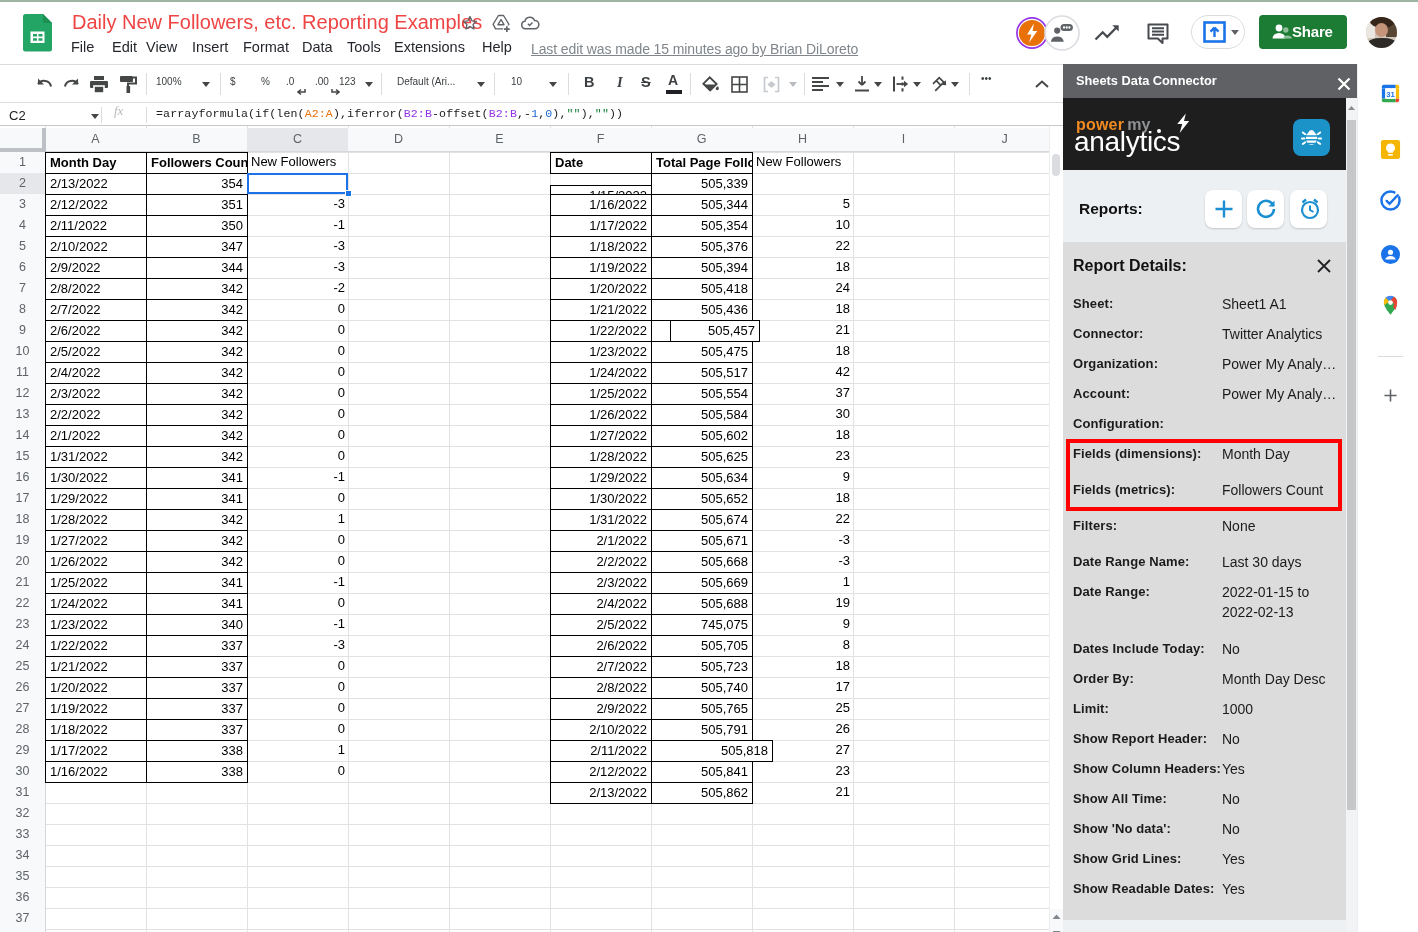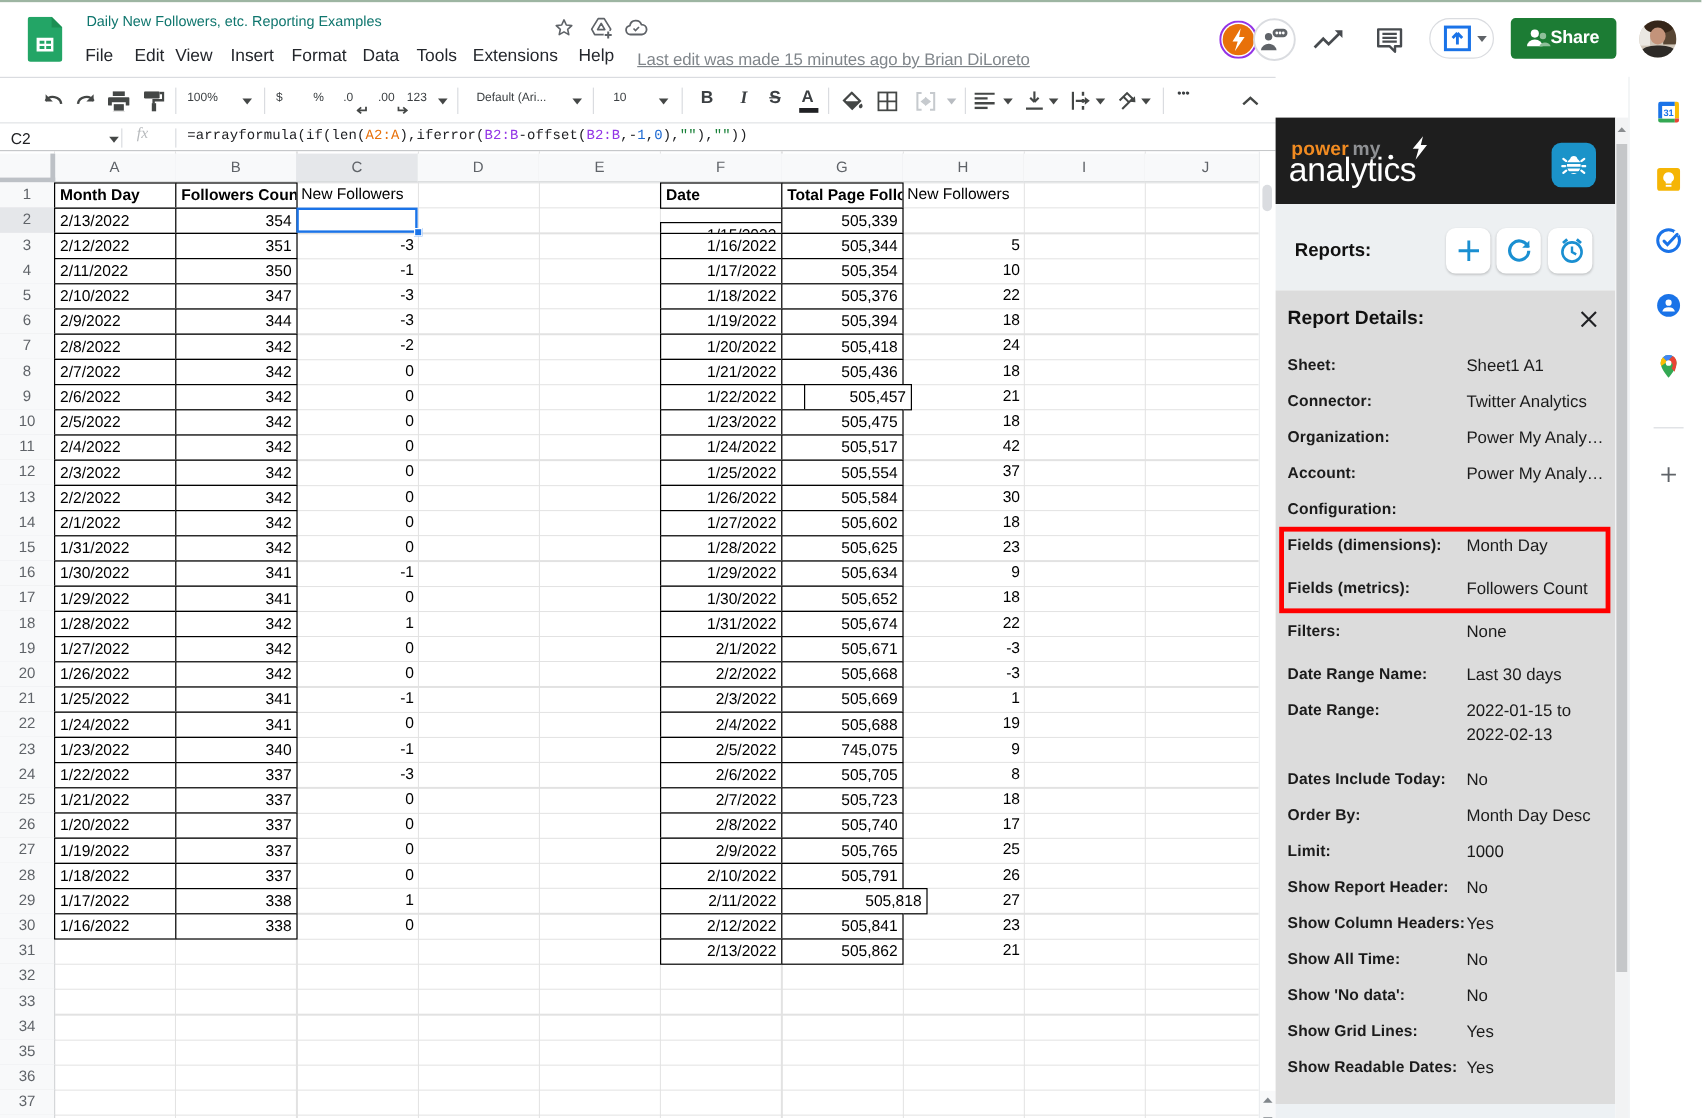--- a/index.html
+++ b/index.html
@@ -3,21 +3,21 @@
 <style>
 *{margin:0;padding:0;box-sizing:border-box}
 html,body{width:1418px;height:932px;overflow:hidden;background:#fff;
 font-family:"Liberation Sans",sans-serif;-webkit-font-smoothing:antialiased}
 .abs{position:absolute}
 #page{position:relative;width:1418px;height:932px}
 
 #topstrip{left:0;top:0;width:1418px;height:2px;background:#9db5a2}
 #topbar{left:0;top:2px;width:1418px;height:62px;background:#fff}
 #sheetlogo{left:23px;top:14px}
-#doctitle{left:72px;top:11px;font-size:12px;color:#0f766e;white-space:nowrap}
+#doctitle{left:72px;top:11px;font-size:20px;color:#ef4444;white-space:nowrap}
 .titleicon{top:14px}
 #menubar{left:0;top:38px;width:1000px;height:24px;font-size:14.5px;color:#24272c}
 #menubar span{position:absolute;top:1px}
 #lastedit{left:531px;top:41px;font-size:14px;letter-spacing:-.1px;color:#80868b;text-decoration:underline;white-space:nowrap}
 
 #toolbar{left:0;top:64px;width:1063px;height:39px;background:#fff;border-top:1px solid #dadce0;border-bottom:1px solid #dadce0}
 .tsep{position:absolute;top:8px;width:1px;height:22px;background:#dadce0}
 .ttxt{position:absolute;font-size:10px;color:#3c4043;white-space:nowrap}
 .caret{position:absolute;width:0;height:0;border-left:4px solid transparent;border-right:4px solid transparent;border-top:5px solid #444746}
 .caretl{border-top-color:#b8bcc1}
@@ -481,20 +481,21 @@
 </div>
 <div class="abs" id="vsb">
       <div id="vsbthumb"></div>
 <div class="sbbtn" style="top:783px"><svg width="13" height="16" viewBox="0 0 13 16">
           <path d="M2.5 10 l4 -4.5 4 4.5 z" fill="#80868b"></path>
         </svg></div>
 <div class="sbbtn" style="top:799px"><svg width="13" height="16" viewBox="0 0 13 16">
           <path d="M2.5 6 l4 4.5 4 -4.5 z" fill="#80868b"></path>
         </svg></div>
 </div>
+<div class="abs" id="sbheader"><span>Sheets Data Connector</span></div>
 <svg class="abs" id="sbx" width="13" height="13" viewBox="0 0 14 14">
       <path d="M1.5 1.5 l11 11 M12.5 1.5 l-11 11" stroke="#fff" stroke-width="2.3"></path>
     </svg>
 <div class="abs" id="sblogo"></div>
 <div class="abs" style="left:1076px;top:116px;font-size:16px;font-weight:bold;color:#f18b21;letter-spacing:.2px">power<span style="color:#8f9194;margin-left:3px">my</span></div>
 <div class="abs" style="left:1157px;top:129px;width:4px;height:4px;border-radius:50%;background:#fff"></div>
 <svg class="abs" style="left:1172px;top:113px" width="21" height="21" viewBox="0 0 22 22">
       <path d="M14.5 .5 l-9 11 h5.2 l-2.7 9.5 l10 -12.7 h-5.4 z" fill="#fff"></path>
     </svg>
 <div class="abs" style="left:1074px;top:126px;font-size:28px;color:#fff;letter-spacing:-.3px">analytics</div>

